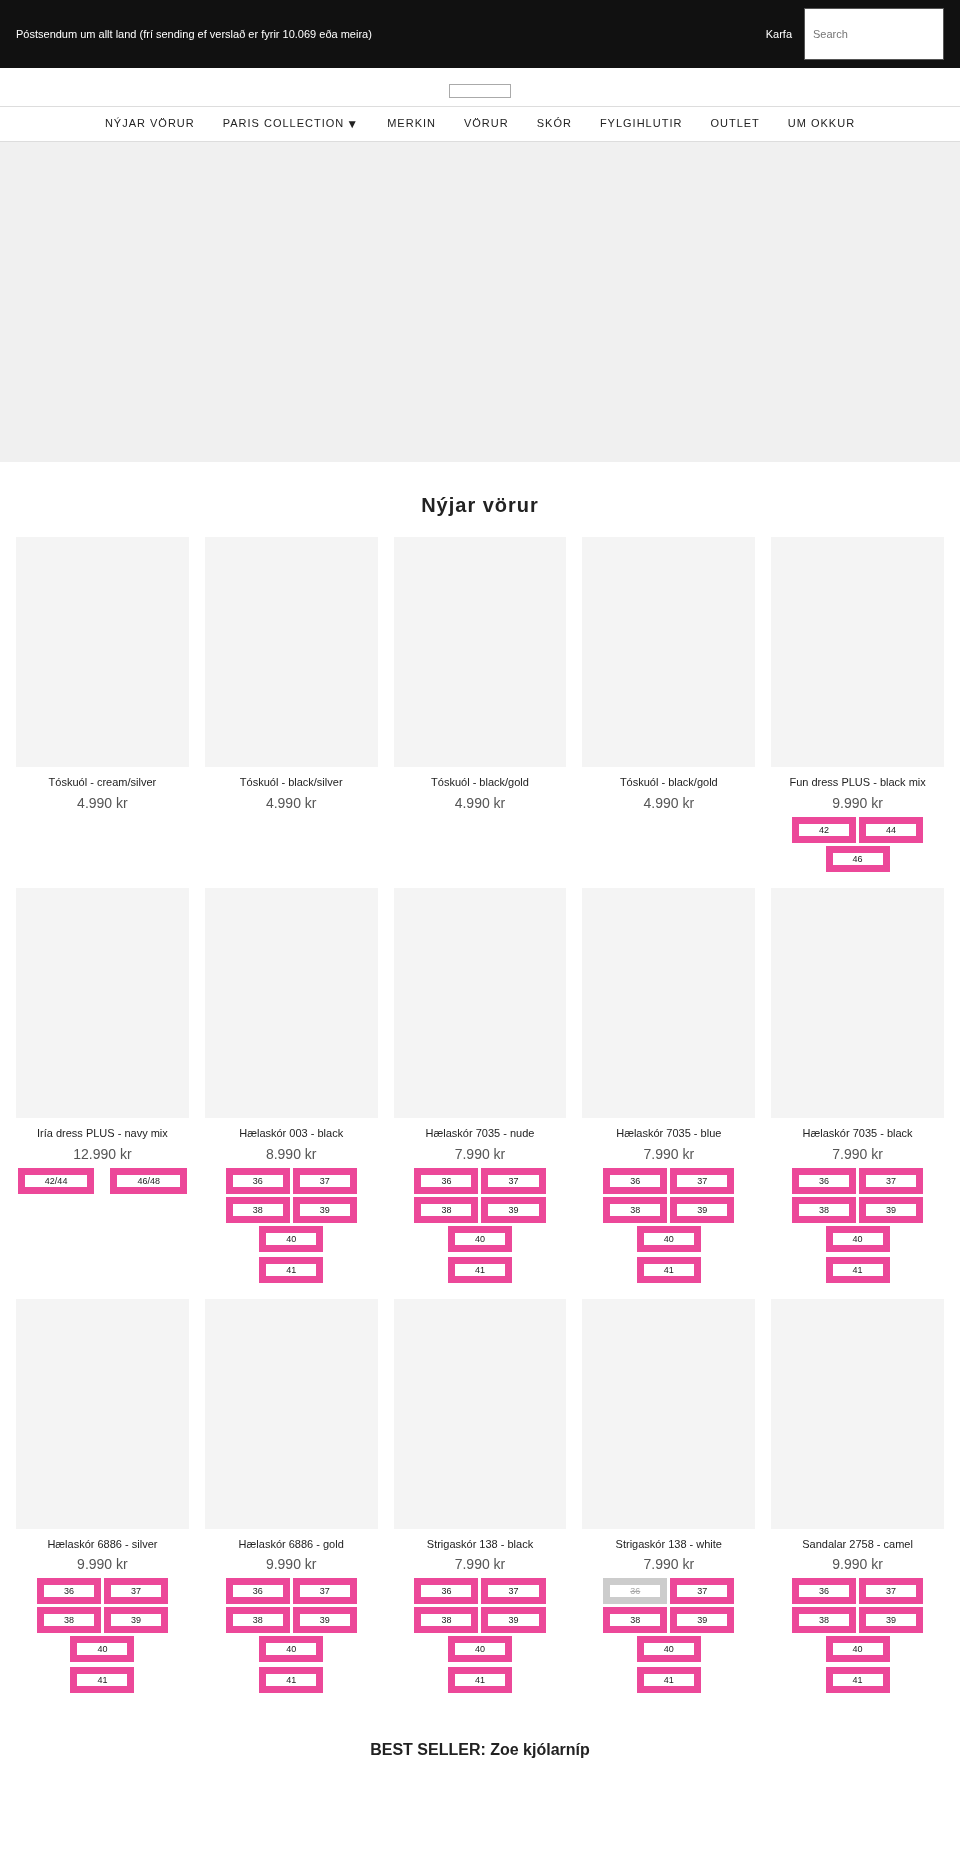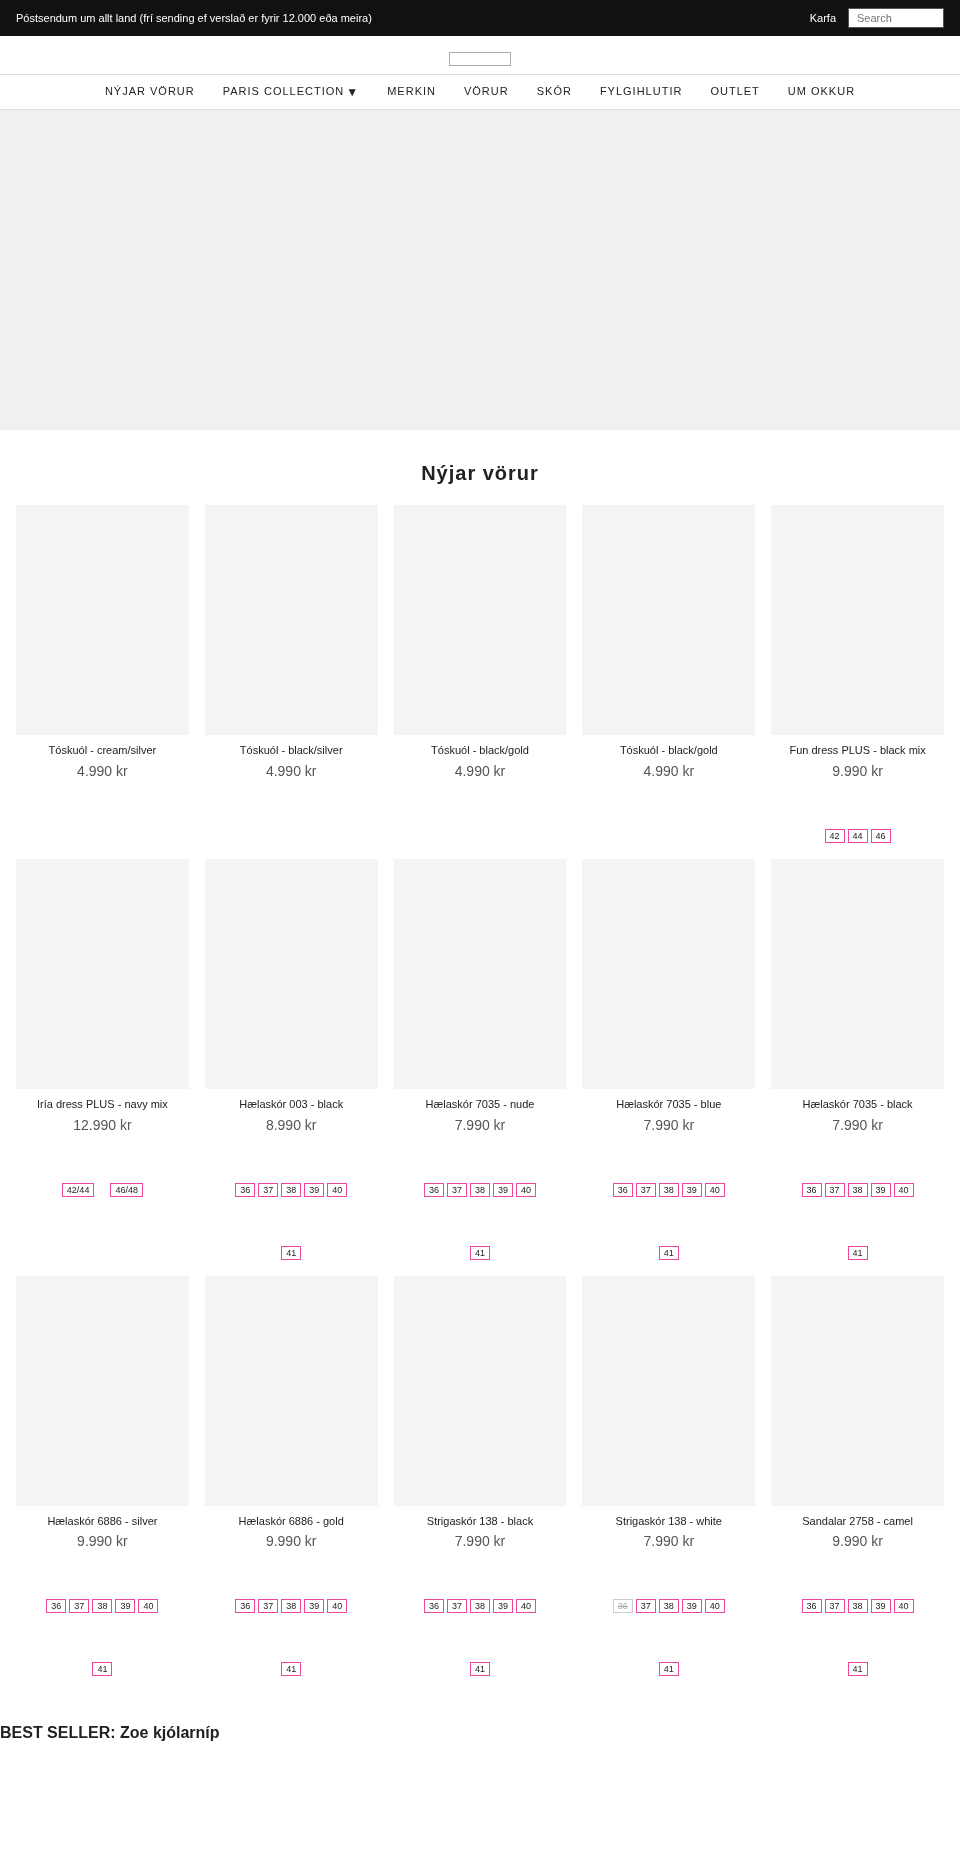--- a/index.html
+++ b/index.html
@@ -17,23 +17,23 @@
     }
     .top-bar-right {
       display: flex;
       align-items: center;
       gap: 12px;
     }
     .search-box {
       border: 1px solid #555;
       background: #fff;
       color: #222;
-      padding: 3px 8px;
-      font-size: 11px;
-      width: 96px;
+      padding: 19px 8px;
+      font-size: 11px;
+      width: 140px;
     }
     .karfa-link {
       color: #fff;
       text-decoration: none;
       font-size: 11px;
     }
 
     
     .logo-area {
       display: flex;
@@ -125,49 +125,48 @@
     }
 
     .size-badges {
       display: flex;
       flex-wrap: wrap;
       gap: 3px;
       justify-content: center;
     }
 
     .size-badge {
-      border: 1px solid #ec4899;
+      border: 7px solid #ec4899;
       font-size: 9px;
-      padding: 1px 4px;
+      padding: 1px 20px;
       color: #222;
       background: #fff;
-      margin-top: 44px;
     }
 
     .size-badge.strikethrough {
       text-decoration: line-through;
       color: #aaa;
       border-color: #ccc;
     }
 
     
     .best-seller-title {
-      text-align: left;
+      text-align: center;
       font-size: 16px;
       font-weight: bold;
       margin: 24px 0 8px 0;
     }
 
     .spacer { height: 20px; }
   </style>
 </head>
 <body>
 
 <div class="top-bar">
-  <span>Póstsendum um allt land (frí sending ef verslað er fyrir 12.000 eða meira)</span>
+  <span>Póstsendum um allt land (frí sending ef verslað er fyrir 10.069 eða meira)</span>
   <div class="top-bar-right">
     <a class="karfa-link" href="#">Karfa</a>
     <input class="search-box" type="text" placeholder="Search" style="">
   </div>
 </div>
 
 <div class="logo-area">
   <div class="logo-box">
     
   </div>

